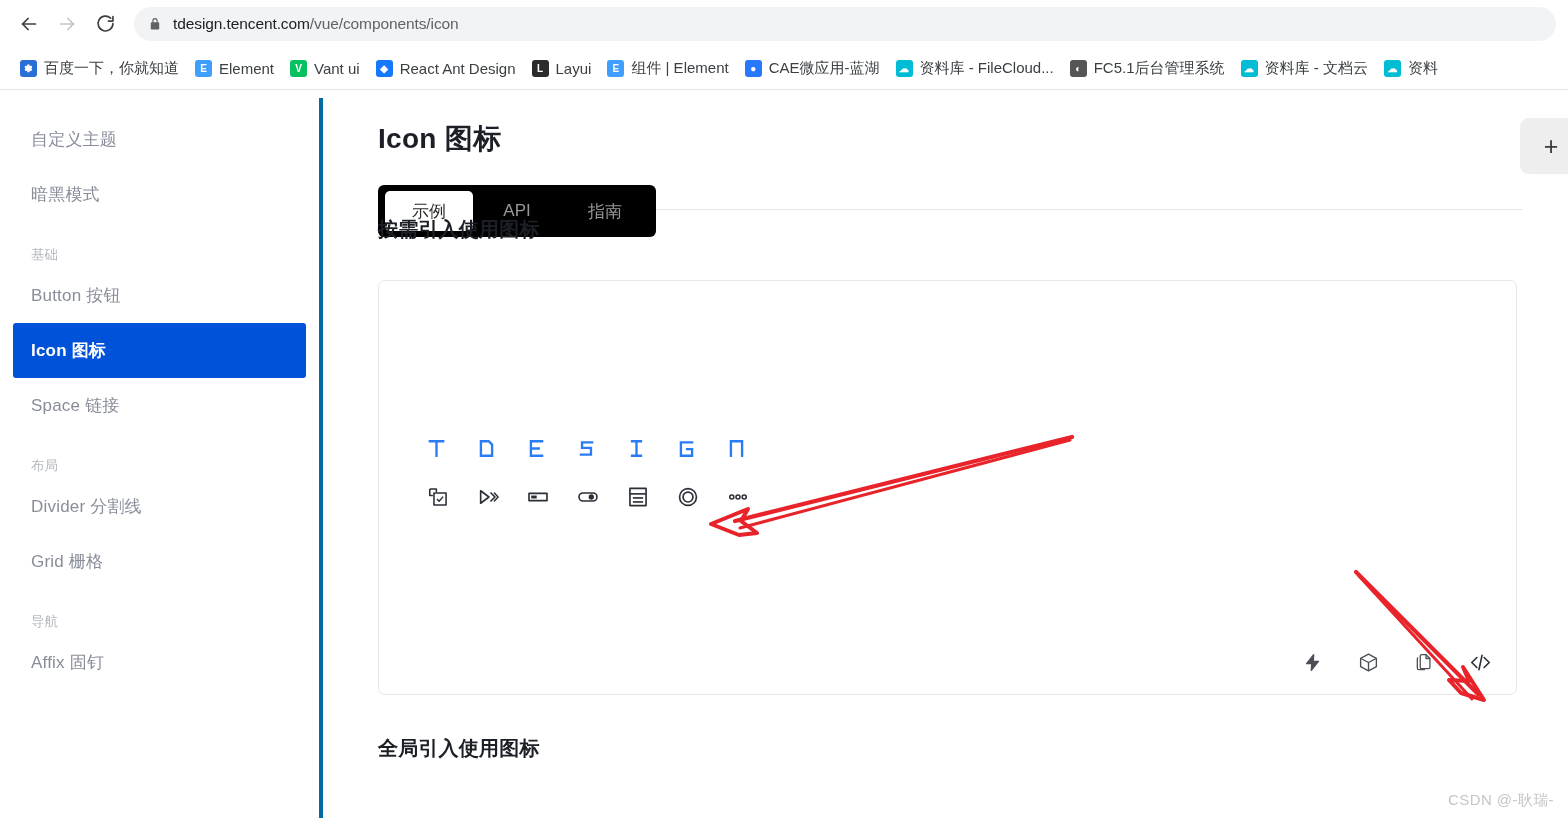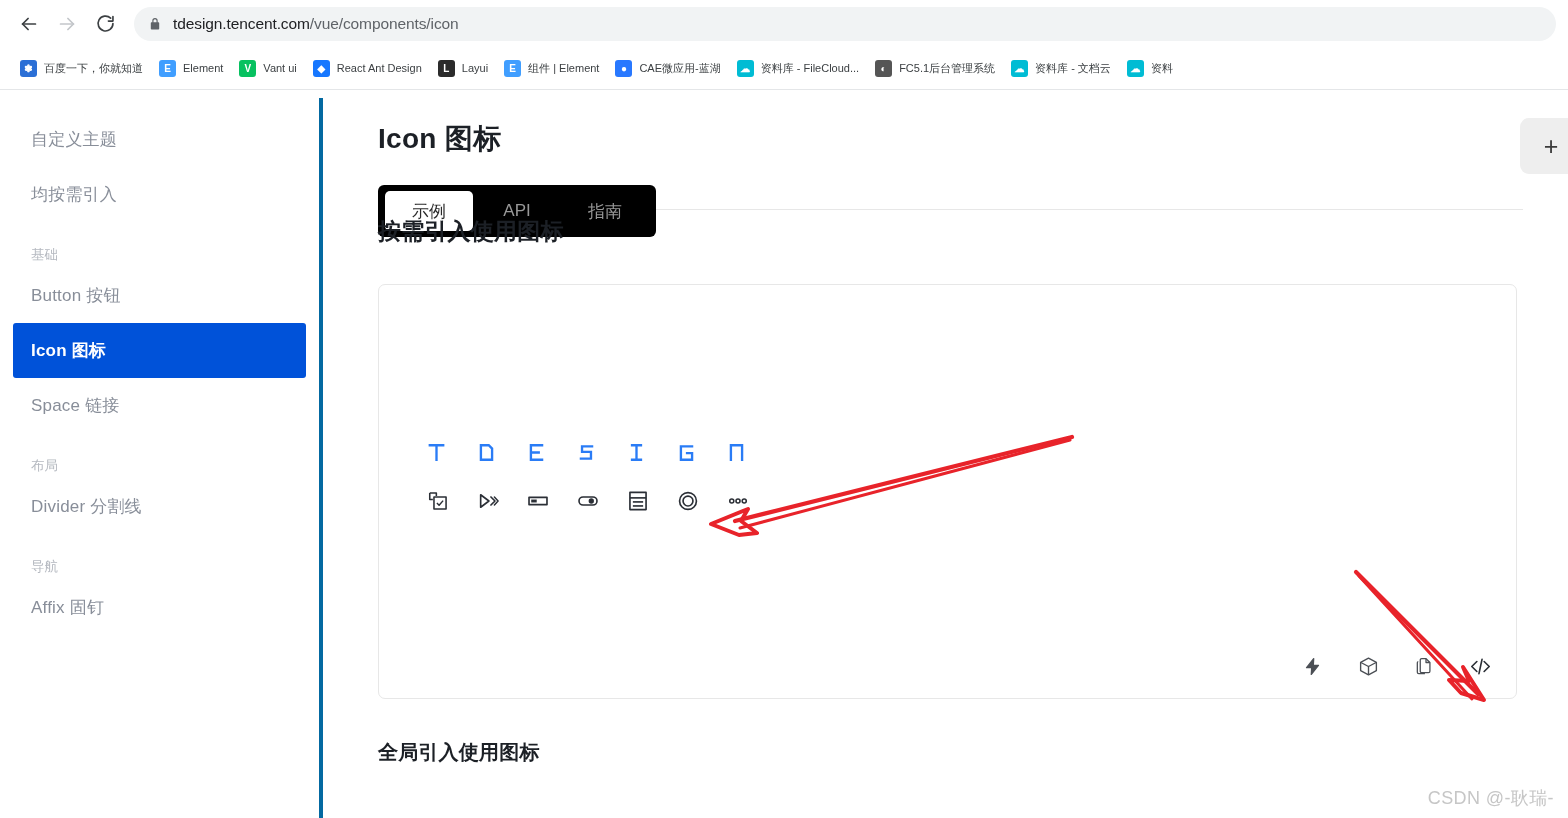--- a/index.html
+++ b/index.html
@@ -73,21 +73,21 @@
   }
   .bm-ico {
     width: 17px; height: 17px;
     margin-right: 7px;
     flex: 0 0 auto;
     border-radius: 3px;
     display: flex; align-items: center; justify-content: center;
     font-size: 10px; color: #fff; font-weight: bold;
     overflow: hidden;
   }
-  .bm-label { font-size: 11px; color: #3c4043; text-align: center; }
+  .bm-label { font-size: 15px; color: #3c4043; text-align: center; }
 
   
   #page {
     position: absolute; top: 90px; left: 0;
     width: 1568px; height: 728px;
     background: #ffffff;
     overflow: hidden;
   }
 
   
@@ -170,21 +170,21 @@
     border-radius: 5px;
   }
   .tab.active {
     background: #ffffff;
     color: #2a2a2a;
   }
 
   #section-heading {
     position: relative;
     margin-top: -16px;
-    font-size: 23px;
+    font-size: 20px;
     font-weight: bold;
     color: #1c2026;
     letter-spacing: 0.2px;
     z-index: 5;
   }
 
   #section-desc {
     margin-top: 32px;
     font-size: 16.5px;
     color: #33373d;
@@ -281,21 +281,21 @@
     width: 1568px; height: 818px;
     pointer-events: none;
     z-index: 50;
   }
 
   
   #watermark {
     position: absolute;
     right: 14px;
     bottom: 8px;
-    font-size: 18px;
+    font-size: 15px;
     color: #c6c6c6;
     letter-spacing: 0.4px;
     z-index: 60;
   }
 </style>
 </head>
 <body>
 
 <div id="browser-chrome">
 
@@ -377,27 +377,28 @@
         <span class="bm-ico" style="background: rgb(0, 188, 212);">☁</span>
         <span class="bm-label">资料</span>
       </div>
     </div>
 </div>
 
 <div id="page">
 
   <nav id="sidebar">
       <div class="side-item">自定义主题</div>
-      <div class="side-item">均按需引入</div>
+      <div class="side-item">暗黑模式</div>
       <div class="side-group">基础</div>
       <div class="side-item">Button 按钮</div>
       <div class="side-item active">Icon 图标</div>
       <div class="side-item">Space 链接</div>
       <div class="side-group">布局</div>
       <div class="side-item">Divider 分割线</div>
+      <div class="side-item">Grid 栅格</div>
       <div class="side-group">导航</div>
       <div class="side-item">Affix 固钉</div>
     </nav>
 
   <main id="content">
 
     <h1 id="page-title">Icon 图标</h1>
 
     <div id="tabbar-wrap">
       <div id="tabbar-rule"></div>

